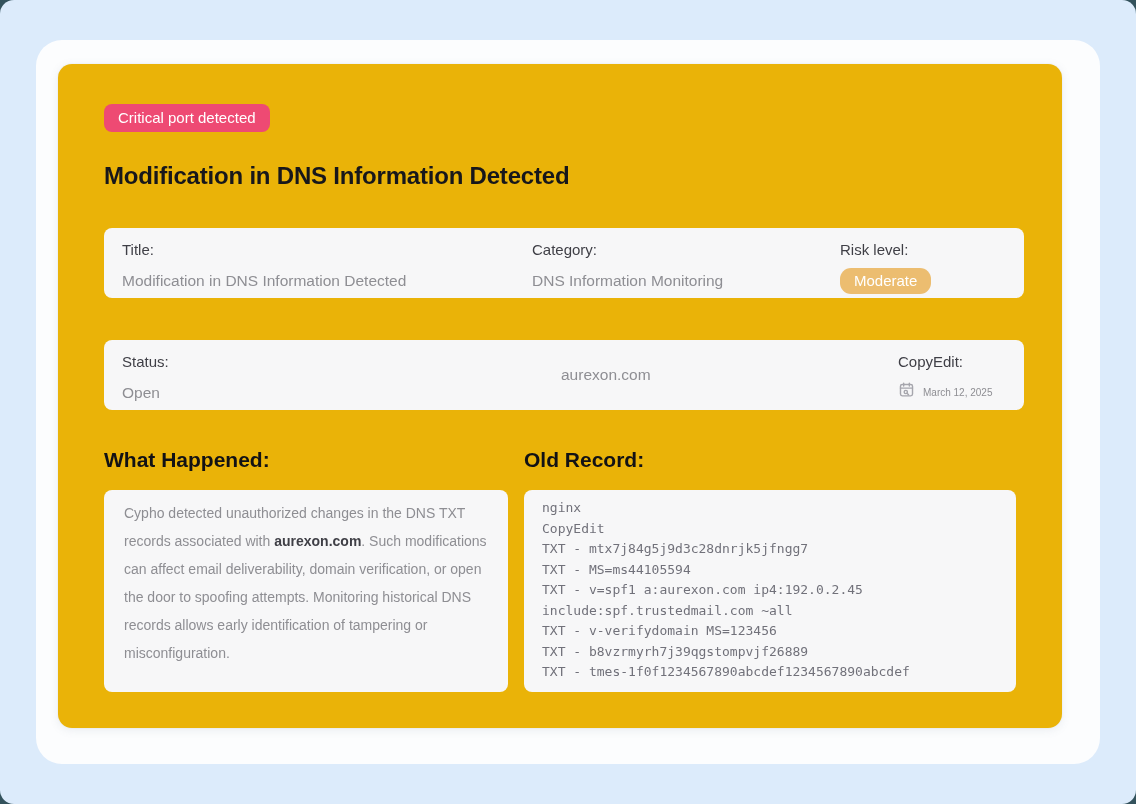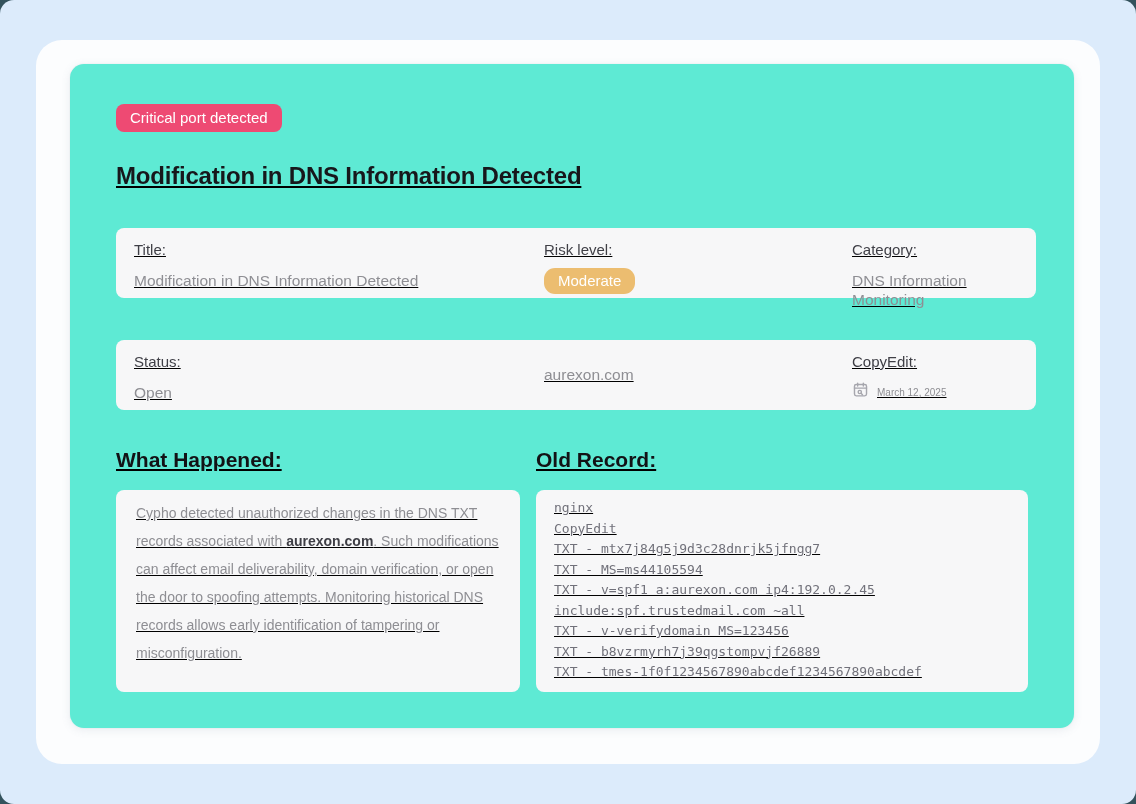--- a/index.html
+++ b/index.html
@@ -17,27 +17,26 @@
   }
   .white-shell {
     position: absolute;
     left: 36px; top: 40px;
     width: 1064px; height: 724px;
     background: #fcfdfe;
     border-radius: 26px;
   }
   .card {
     position: absolute;
-    left: 34px; top: 24px;
+    left: 22px; top: 24px;
     width: 1004px; height: 664px;
-    background: #5eead4;
+    background: #eab308;
     border-radius: 14px;
     box-shadow: 0 2px 10px rgba(100,116,139,0.12), 0 0 0 1px rgba(100,116,139,0.03);
     padding: 40px 38px 36px 46px;
-    text-decoration: underline;
   }
   .alert-badge {
     display: inline-block;
     background: #ee4a73;
     color: #ffffff;
     font-size: 15px;
     line-height: 18px;
     padding: 5px 14px;
     border-radius: 8px;
   }
@@ -52,21 +51,21 @@
   .meta-row {
     width: 920px;
     height: 70px;
     background: #f7f7f8;
     border-radius: 8px;
     display: grid;
     grid-template-columns: 410px 308px 1fr;
     padding: 13px 0 0 18px;
   }
   .meta-row.first { margin-top: 40px; }
-  .meta-row.second { margin-top: 42px; }
+  .meta-row.second { margin-top: 42px; gap: 29px; }
   .meta-label {
     font-size: 15px;
     line-height: 18px;
     color: #3f3f46;
   }
   .meta-value {
     margin-top: 12px;
     font-size: 15.5px;
     line-height: 19px;
     color: #8e8e93;
@@ -142,26 +141,26 @@
       <span class="alert-badge">Critical port detected</span>
 
       <h1 class="page-title">Modification in DNS Information Detected</h1>
 
       <div class="meta-row first">
         <div class="meta-cell">
           <div class="meta-label">Title:</div>
           <div class="meta-value">Modification in DNS Information Detected</div>
         </div>
         <div class="meta-cell">
+          <div class="meta-label">Category:</div>
+          <div class="meta-value">DNS Information Monitoring</div>
+        </div>
+        <div class="meta-cell">
           <div class="meta-label">Risk level:</div>
           <span class="risk-badge">Moderate</span>
-        </div>
-        <div class="meta-cell">
-          <div class="meta-label">Category:</div>
-          <div class="meta-value">DNS Information Monitoring</div>
         </div>
       </div>
 
       <div class="meta-row second">
         <div class="meta-cell">
           <div class="meta-label">Status:</div>
           <div class="meta-value">Open</div>
         </div>
         <div class="meta-cell">
           <div class="meta-value">aurexon.com</div>

